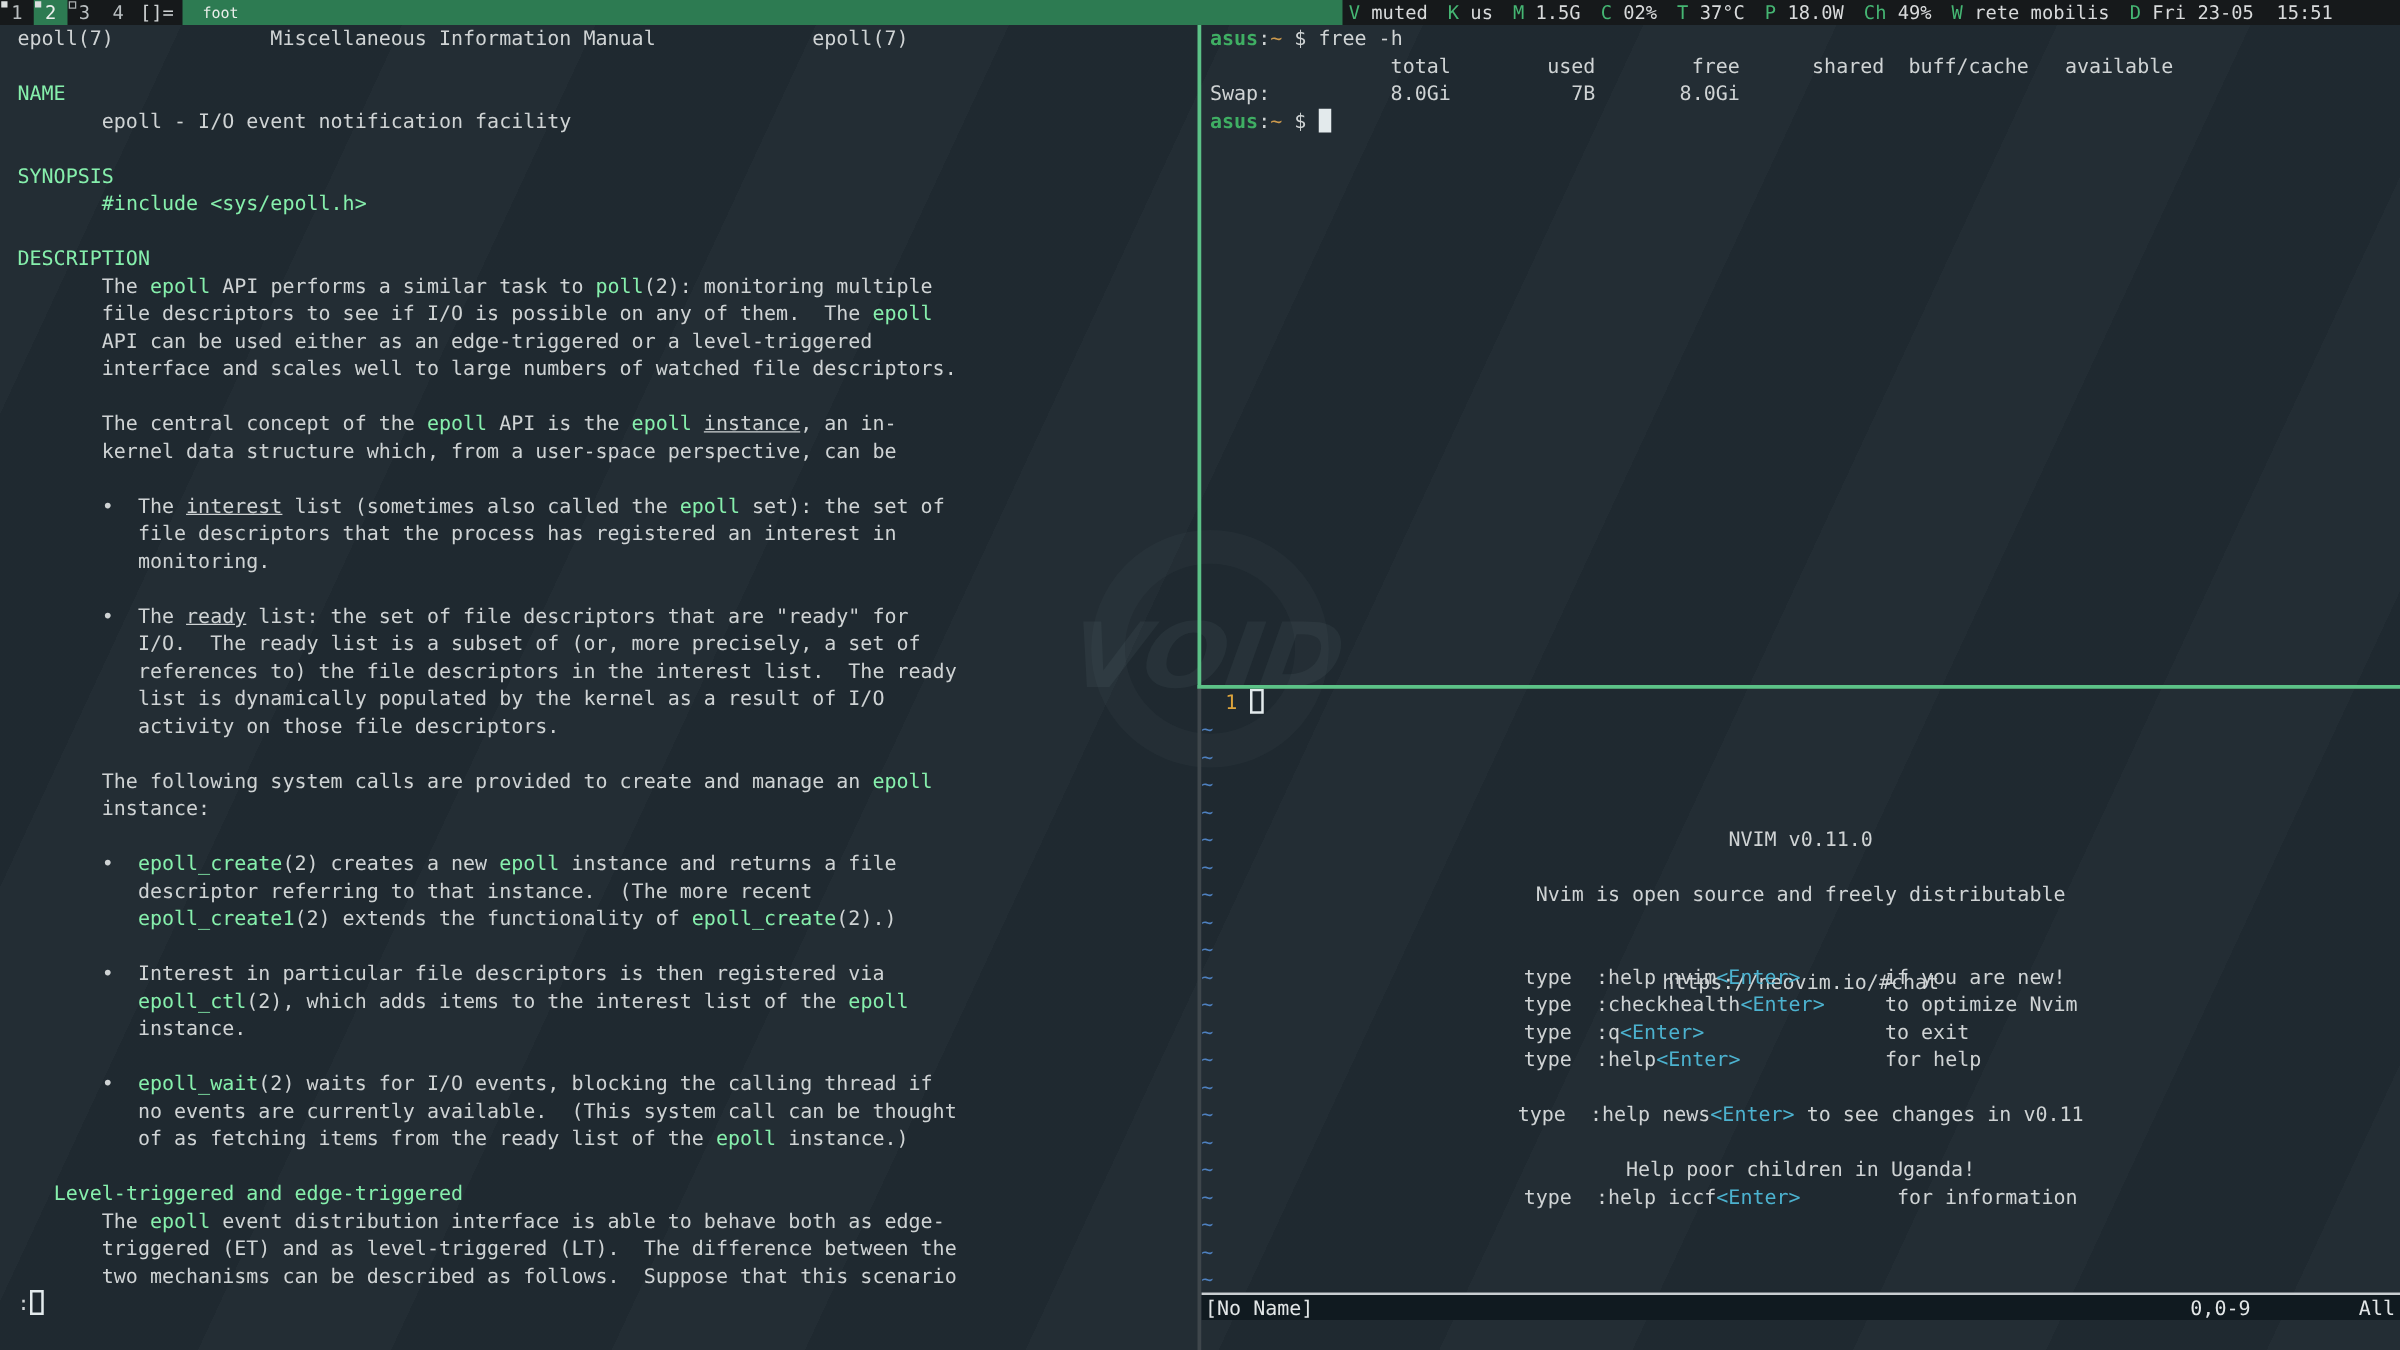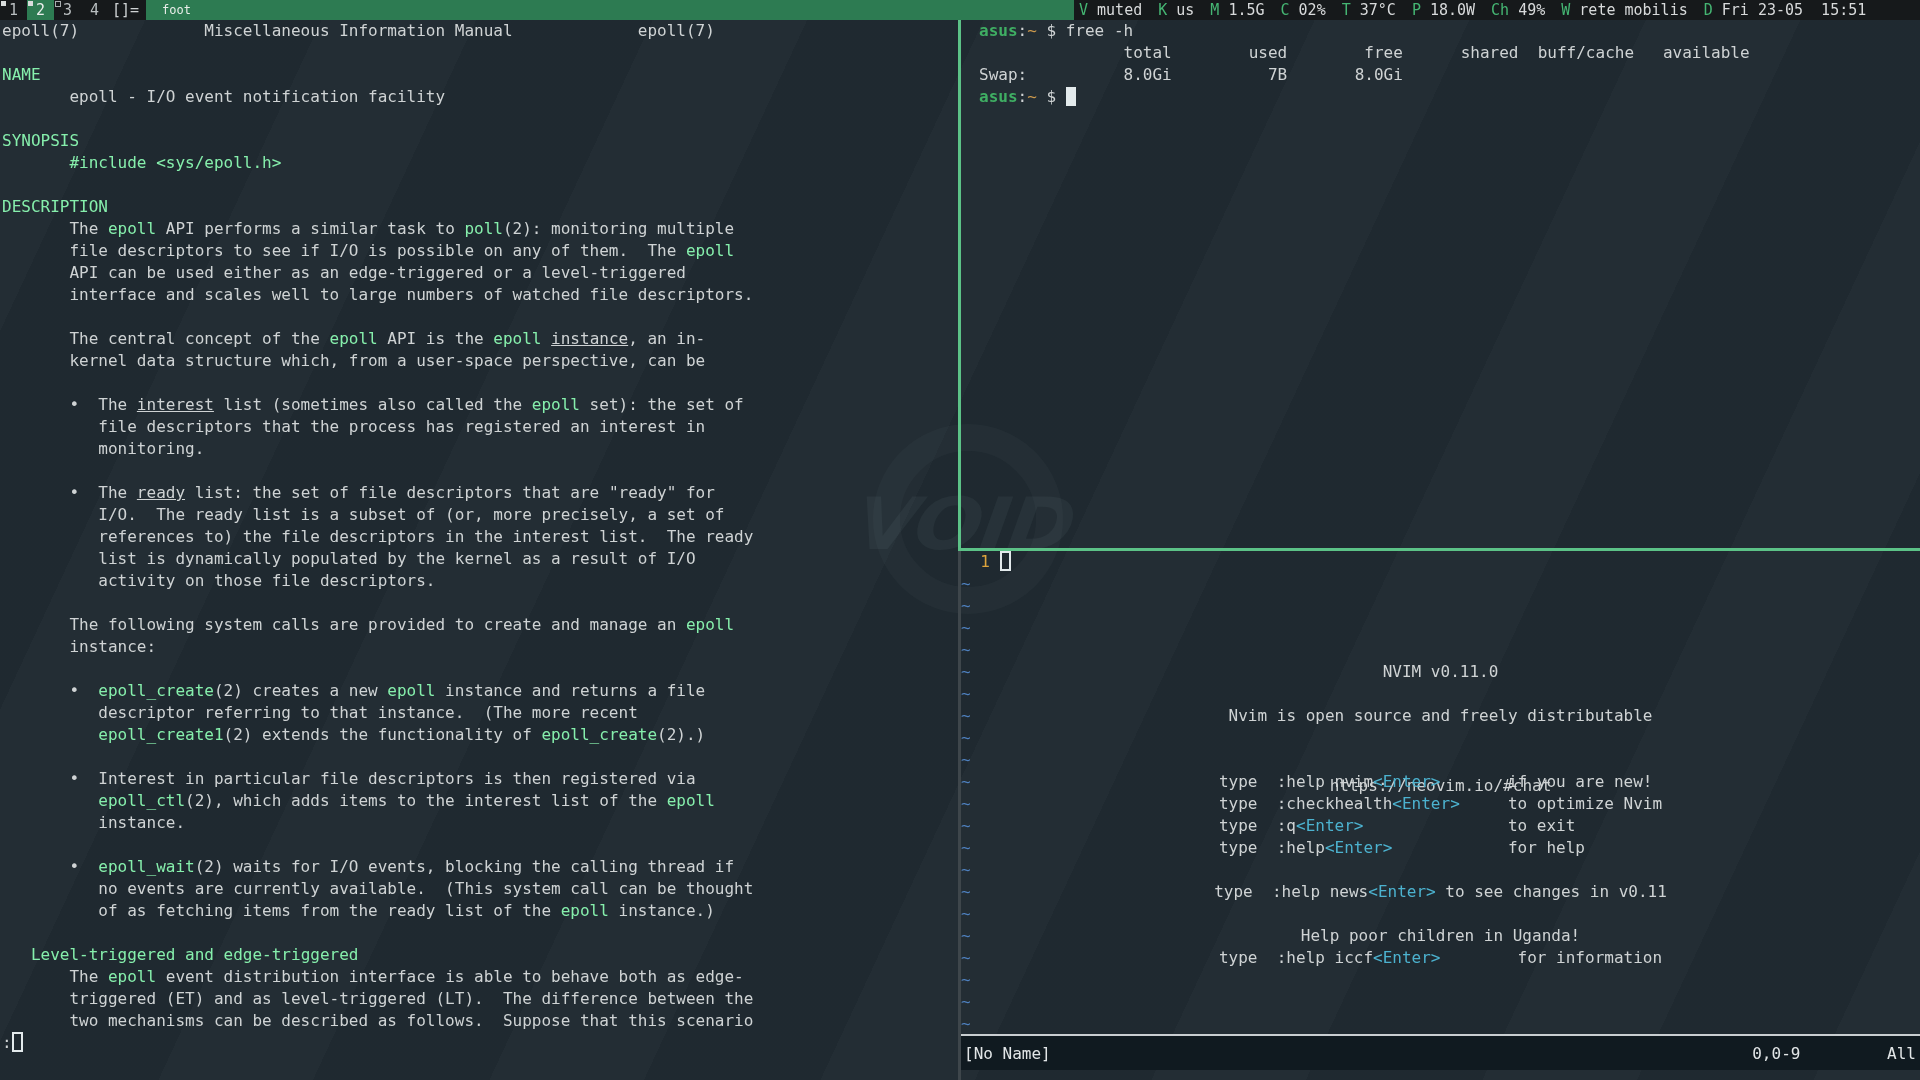--- a/index.html
+++ b/index.html
@@ -35,22 +35,22 @@
   .ind.hollow{width:4px;height:4px;border:1px solid #a9aeb0;background:transparent;}
   #layout{width:36px;font-size:15px;line-height:20px;color:#cfd3d4;padding-left:4px;box-sizing:border-box;}
   #title{width:928px;margin-left:2px;background:#2d7b52;color:#e9ede9;font-size:12px;line-height:20px;
     padding-left:16px;box-sizing:border-box;}
   #status{flex:1;display:flex;gap:16px;padding-left:5px;font-size:15px;line-height:20px;white-space:pre;}
   #status .k{color:#45b673;}
   #status .v{color:#d8dadb;}
 
   
   .pane{position:absolute;z-index:1;overflow:hidden;}
-  #pane-man{left:0;top:20px;width:1141px;height:1060px;padding-left:2px;box-sizing:border-box;}
-  #pane-term{left:961px;top:20px;width:959px;height:528px;padding-left:18px;box-sizing:border-box;}
+  #pane-man{left:0;top:20px;width:1141px;height:1060px;padding-left:14px;box-sizing:border-box;}
+  #pane-term{left:961px;top:20px;width:959px;height:528px;padding-left:7px;box-sizing:border-box;}
   #pane-nvim{left:961px;top:551px;width:959px;height:529px;}
 
   #border-green-v{position:absolute;left:958px;top:20px;width:3px;height:531px;background:#5cc287;z-index:2;}
   #border-green-h{position:absolute;left:958px;top:548px;width:962px;height:3px;background:#5cc287;z-index:2;}
   #border-gray-v{position:absolute;left:958px;top:551px;width:3px;height:529px;background:#3e464b;z-index:2;}
 
   .row{height:22px;line-height:22px;white-space:pre;font-size:16px;color:#cfd3d4;}
   .row .b{font-weight:normal;color:#86efac;}
   .row .u{text-decoration:underline;}
   .row .user{color:#3fae63;font-weight:bold;}
@@ -58,21 +58,21 @@
   .row .num{color:#dda43c;}
   .row .enter{color:#4cb2cf;}
   .row .tilde{color:#4e80bf;}
 
   .intro{position:absolute;left:0;right:0;text-align:center;}
 
   .cursor-solid{display:inline-block;width:10px;height:19px;background:#e3eaec;vertical-align:-4px;}
   .cursor-hollow{display:inline-block;width:7px;height:16px;border:2px solid #e3eaec;vertical-align:-4px;background:transparent;}
 
   #pane-nvim{font-size:16px;}
-  #statusline{position:absolute;left:0;top:483px;width:100%;height:36px;box-sizing:border-box;
+  #statusline{position:absolute;left:0;top:483px;width:100%;height:22px;box-sizing:border-box;
     background:#101a20;border-top:2px solid #c9ced1;display:flex;justify-content:space-between;
     align-items:center;font-size:16px;color:#e2e6e7;padding:0 4px 0 3px;white-space:pre;z-index:2;}
 </style>
 </head>
 <body>
 
 <div id="wallpaper"></div>
 <div id="void-logo">
   <div class="ring"></div>
   <div class="word">VOID</div>

